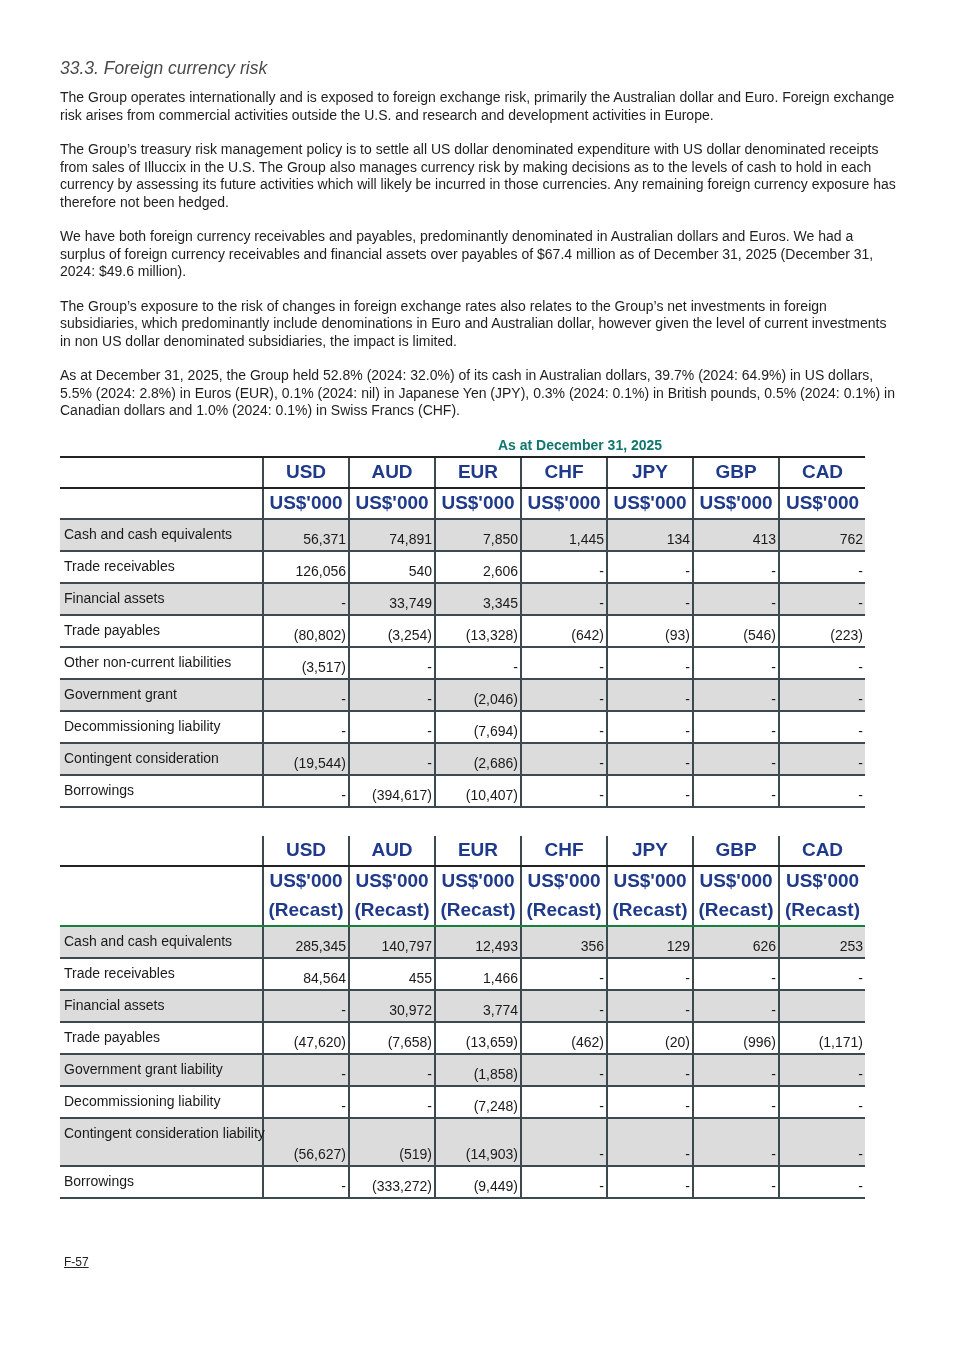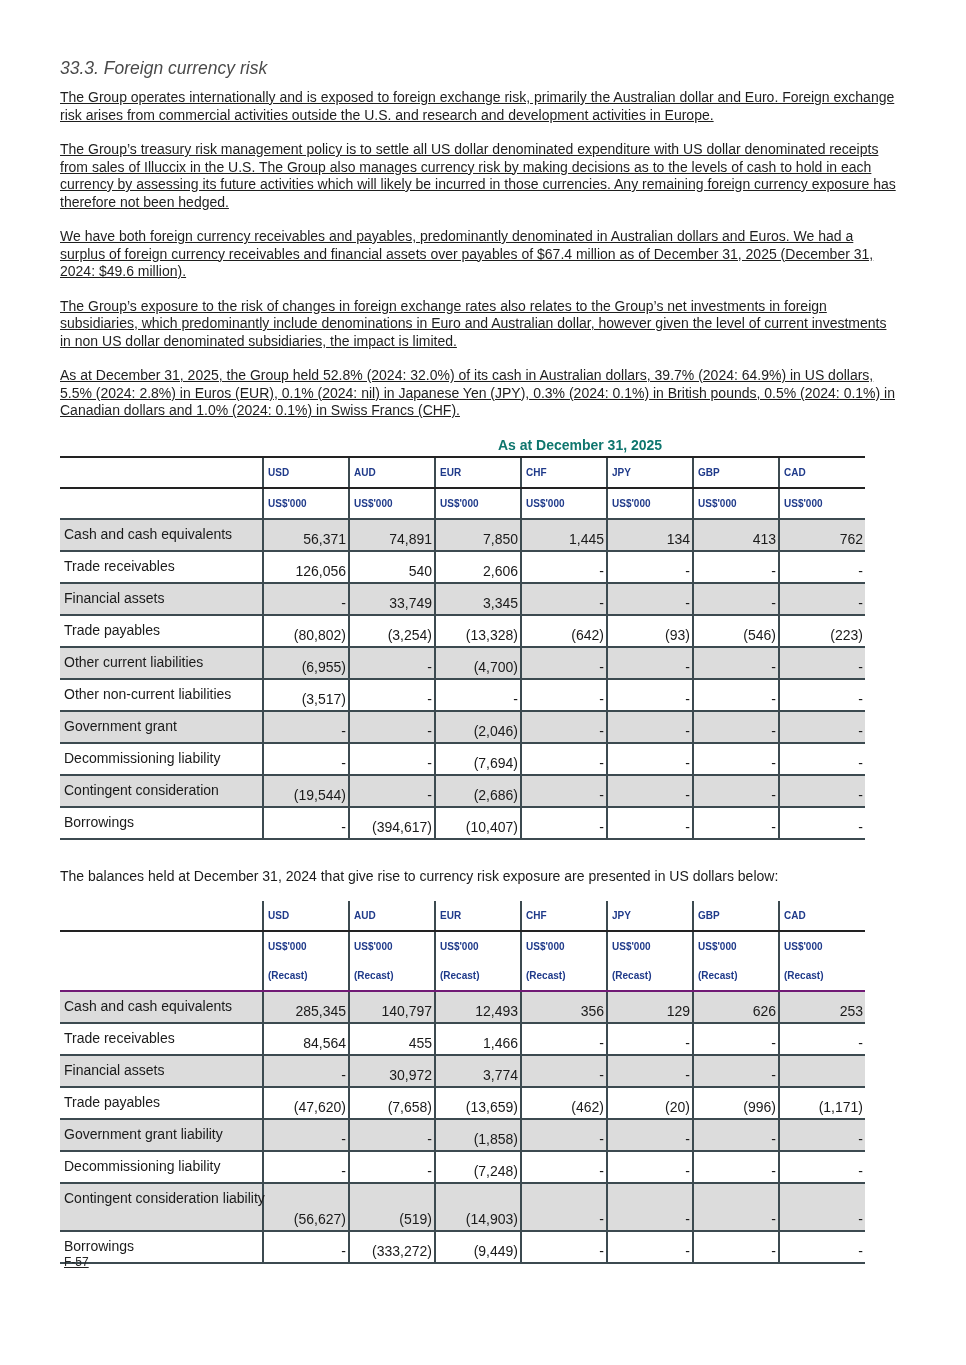--- a/index.html
+++ b/index.html
@@ -7,54 +7,54 @@
       width: 966px; height: 1365px; position: relative; overflow: hidden;
       font-family: "Liberation Sans", "DejaVu Sans", sans-serif;
       color: #1a1a1a;
     }
     .page { position: absolute; left: 60px; top: 58px; width: 840px; }
     .section-title {
       font-style: italic; font-size: 17.5px; color: #4a4a4a; margin: 0 0 10px 0;
       font-weight: normal;
     }
     p.para {
-      font-size: 14px; line-height: 17.5px; margin: 0 0 17px 0; color: #1e1e1e; text-decoration: underline;
+      font-size: 14px; line-height: 17.5px; margin: 0 0 17px 0; color: #1e1e1e;
     }
     .sub-title { font-size: 17px; color: #555; font-weight: bold; margin: 8px 0 10px 0; }
     .intro { font-size: 14px; line-height: 17.5px; margin: 0 0 16px 0; }
     .tbl-caption {
       text-align: center; color: #0f766e; font-weight: bold; font-size: 14px;
       margin: 0 0 3px 0; padding-left: 200px;
     }
     table.fx {
       border-collapse: collapse; width: 804px; font-size: 14px; table-layout: fixed;
     }
     table.fx col.lbl { width: 203px; }
     table.fx col.num { width: 86px; }
     table.fx th {
-      color: #1f3a8a; font-weight: bold; text-align: left; padding: 3px 4px;
-      height: 23px; font-size: 10px; border-radius: 15px;
+      color: #1f3a8a; font-weight: bold; text-align: center; padding: 3px 4px;
+      height: 23px; font-size: 19px; border-radius: 15px;
     }
     table.fx td {
       padding: 3px 2px 3px 4px; height: 21px; text-align: right; white-space: nowrap;
       border-bottom: 2px solid #3c4a50;
     }
     table.fx td.label { text-align: left; padding-left: 4px; vertical-align: top; padding-top: 6px; }
     table.fx td.num, table.fx th.num {
       border-left: 2px solid #3c4a50;
     }
     table.fx td.num { vertical-align: bottom; padding-right: 2px; }
     table.fx tr.shade td { background: #dcdcdc; }
     table.fx tr.hdr1 th { border-top: 2px solid #222; border-bottom: 2px solid #222; }
     table.fx tr.hdr1 th.blank { border-left: none; }
     table.fx tr.hdr2 th { border-bottom: 2px solid #3c4a50; }
     table.fx tr.hdr2 th.blank { border-left: none; }
     table.fx.t2 tr.hdr1 th { border-top: none; }
     table.fx.t2 tr.hdr2 th { border-bottom: none; }
-    table.fx.t2 tr.hdr3 th { border-bottom: 2px solid #701a75; color: #1f3a8a; }
+    table.fx.t2 tr.hdr3 th { border-bottom: 2px solid #15803d; color: #1f3a8a; }
     table.fx.t2 tr.hdr3 th.blank { border-left: none; }
     table.fx.t2 tr.tall td { height: 37px; }
     table.fx tr.first td { border-top: 2px solid #3c4a50; }
     .t1-wrap { margin-bottom: 28px; }
     .footer { position: absolute; left: 64px; top: 1255px; font-size: 12px; color: #222; text-decoration: underline; }
   </style>
 </head>
 <body>
 
 <div class="page">
@@ -133,30 +133,20 @@
           <tr class="">
             <td class="label">Trade payables</td>
             <td class="num">(80,802)</td>
             <td class="num">(3,254)</td>
             <td class="num">(13,328)</td>
             <td class="num">(642)</td>
             <td class="num">(93)</td>
             <td class="num">(546)</td>
             <td class="num">(223)</td>
           </tr>
-          <tr class="shade">
-            <td class="label">Other current liabilities</td>
-            <td class="num">(6,955)</td>
-            <td class="num">-</td>
-            <td class="num">(4,700)</td>
-            <td class="num">-</td>
-            <td class="num">-</td>
-            <td class="num">-</td>
-            <td class="num">-</td>
-          </tr>
           <tr class="">
             <td class="label">Other non-current liabilities</td>
             <td class="num">(3,517)</td>
             <td class="num">-</td>
             <td class="num">-</td>
             <td class="num">-</td>
             <td class="num">-</td>
             <td class="num">-</td>
             <td class="num">-</td>
           </tr>
@@ -197,21 +187,20 @@
             <td class="num">(10,407)</td>
             <td class="num">-</td>
             <td class="num">-</td>
             <td class="num">-</td>
             <td class="num">-</td>
           </tr>
         </tbody>
     </table>
   </div>
 
-  <p class="intro">The balances held at December 31, 2024 that give rise to currency risk exposure are presented in US dollars below:</p>
 
   <table class="fx t2" style="margin-top:10px;">
     <colgroup>
       <col class="lbl">
         <col class="num">
         <col class="num">
         <col class="num">
         <col class="num">
         <col class="num">
         <col class="num">

